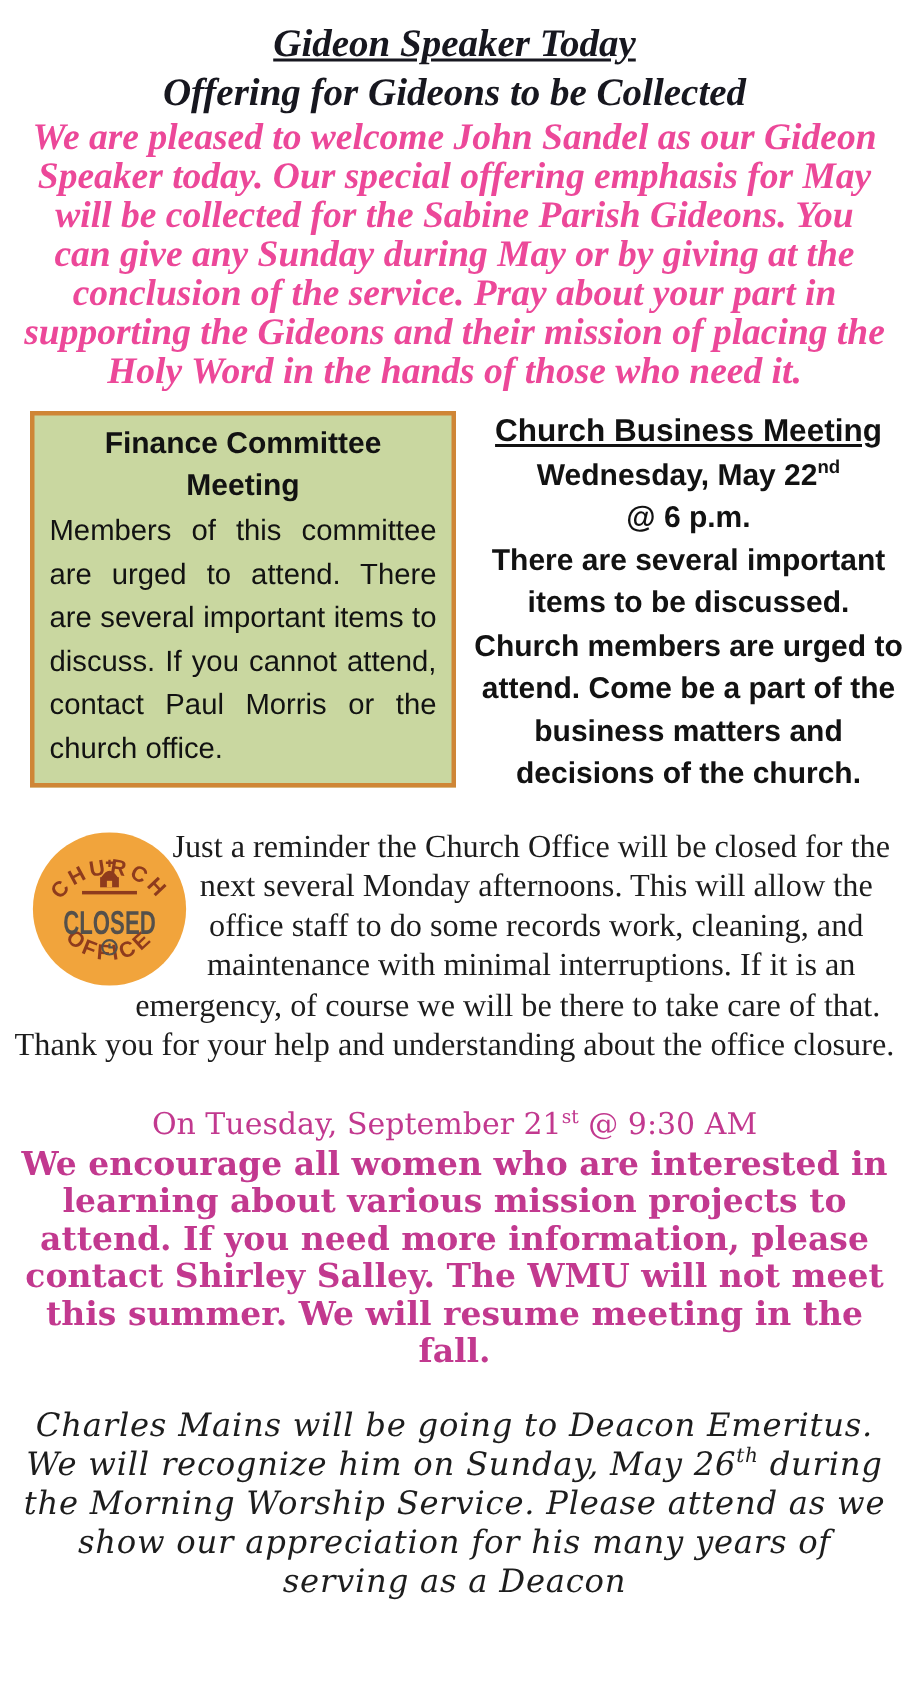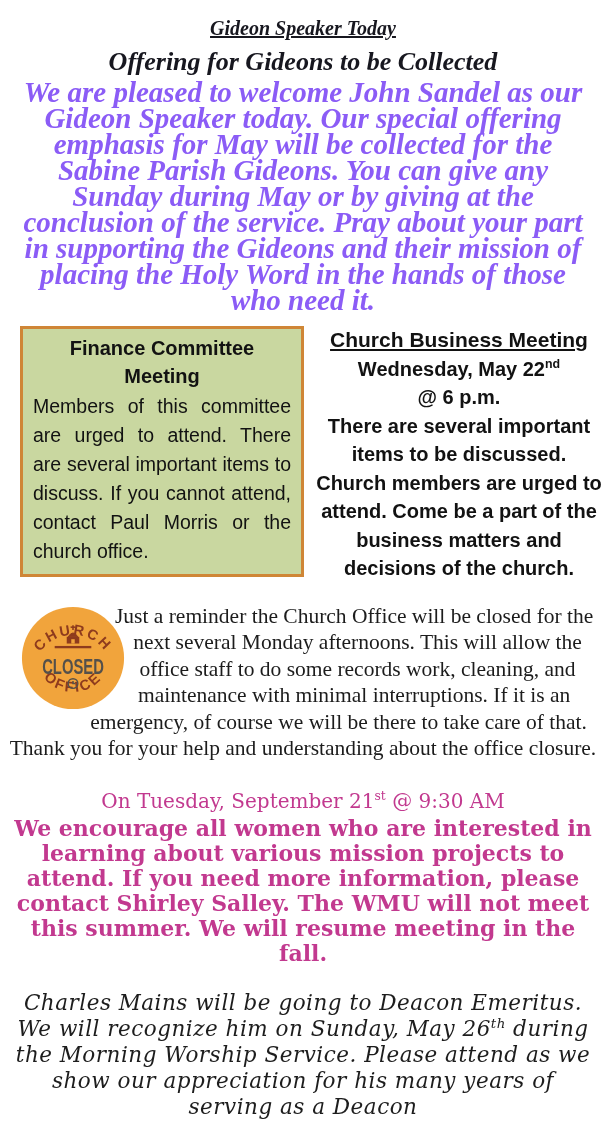--- a/index.html
+++ b/index.html
@@ -14,41 +14,41 @@
     font-family: "Liberation Serif", serif;
     color: #1a1a22;
   }
 
   
   .gideon-title {
     text-align: center;
     font-family: "Liberation Serif", serif;
     font-weight: bold;
     font-style: italic;
-    font-size: 20px;
+    font-size: 26px;
     line-height: 33px;
     text-decoration: underline;
     color: #17171f;
   }
   .gideon-subtitle {
     text-align: center;
     font-weight: bold;
     font-style: italic;
     font-size: 26px;
     line-height: 33px;
     color: #17171f;
   }
   .gideon-body {
     text-align: center;
     font-weight: bold;
     font-style: italic;
-    font-size: 29px;
+    font-size: 25px;
     line-height: 26px;
     padding: 1px 16px 0 16px;
-    color: #8b5cf6;
+    color: #ec4899;
   }
 
   
   .two-col {
     display: flex;
     margin-top: 13px;
     padding: 0 0 0 20px;
     gap: 12px;
     align-items: flex-start;
   }

